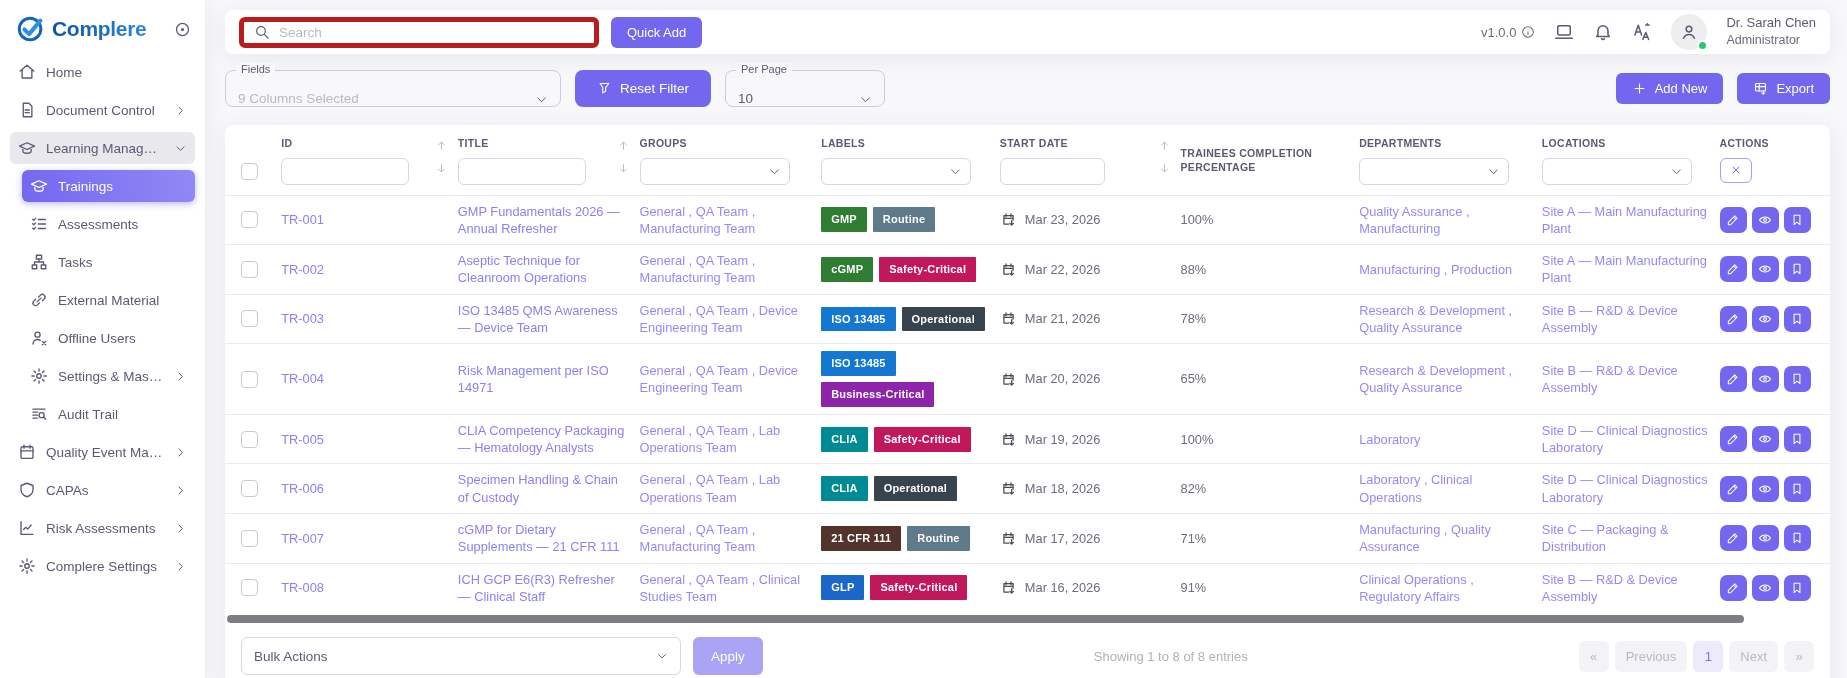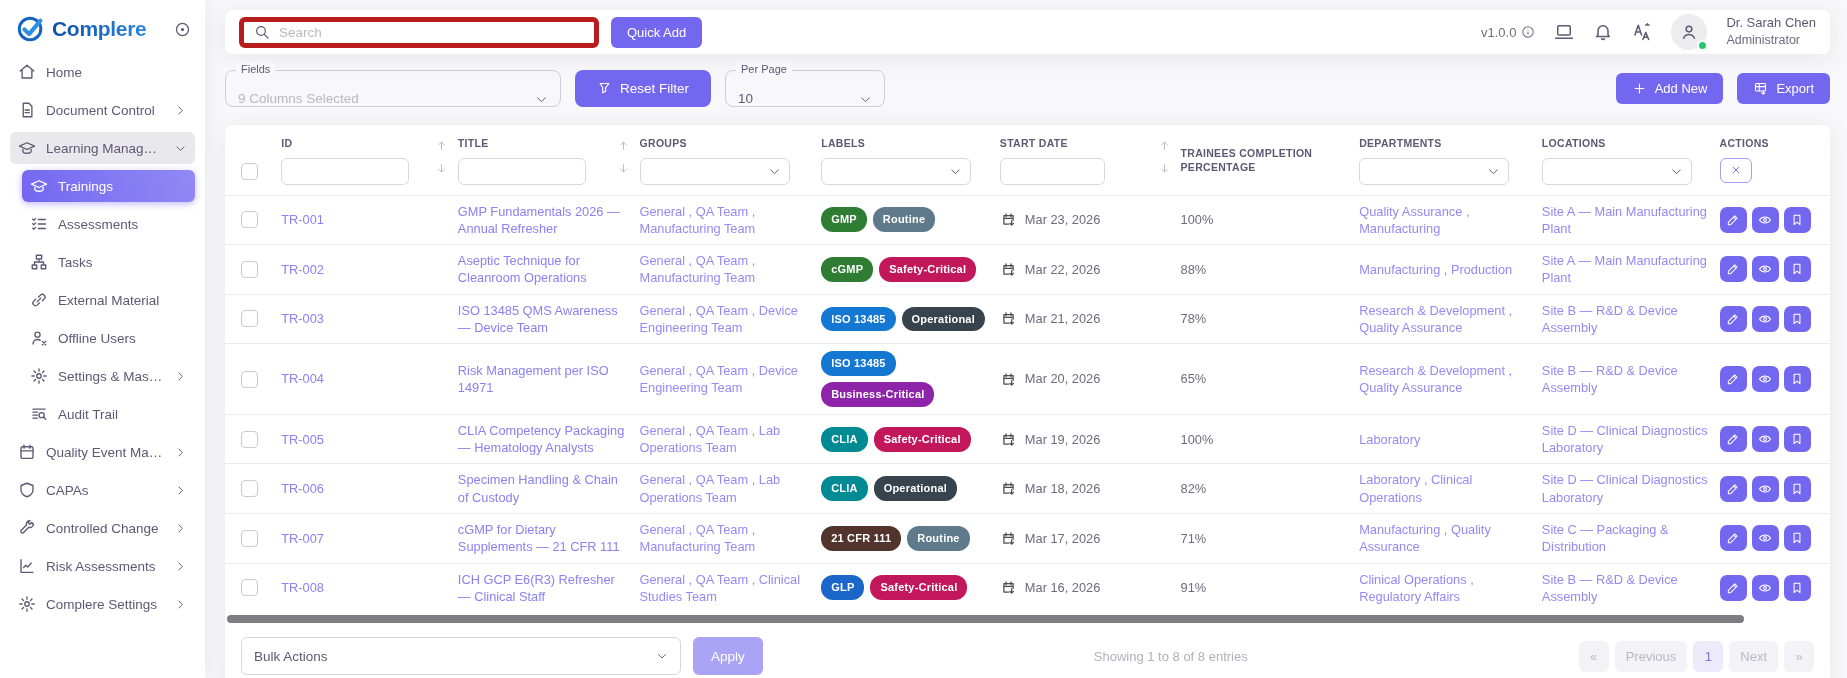--- a/index.html
+++ b/index.html
@@ -114,21 +114,21 @@
   }
   .chkbox {
     appearance:none; -webkit-appearance:none; width:17px; height:17px; border:1.6px solid #ccc9d4;
     border-radius:4px; background:#fff; cursor:pointer; display:block; margin-top:26px;
   }
   tbody .chkbox { margin-top:0; }
   tbody td { border-top:1px solid #ebe9f1; padding:7px 10px 7px 0; vertical-align:middle; line-height:1.35; font-size:12.8px; }
   .link { color:#8a81f3; cursor:pointer; }
   .soft-link { color:#938af5; }
   .badges { display:flex; flex-wrap:wrap; gap:6px; align-items:center; }
-  .badge { display:inline-block; padding:5px 10px; border-radius:12px; color:#fff; font-size:11px;
+  .badge { display:inline-block; padding:5px 10px; border-radius:1px; color:#fff; font-size:11px;
     font-weight:700; white-space:nowrap; letter-spacing:.2px; }
   .datecell { display:flex; align-items:center; gap:8px; color:#6e6b7b; }
   .datecell svg { width:17px; height:17px; color:#4b4b57; flex:none; }
   .pct { color:#6e6b7b; }
   .actions { display:flex; gap:5px; }
   .act-btn { width:27px; height:26px; border:none; border-radius:7px; background:#7367f0; color:#fff;
     display:flex; align-items:center; justify-content:center; cursor:pointer; }
   .act-btn svg { width:14px; height:14px; }
 
   .hscroll { margin:3px 14px 2px 2px; height:8px; }
@@ -279,33 +279,20 @@
           </svg>
         </span>
       </div>
       <div class="nav-item">
         <span class="nav-ic">
           <svg class="stroke-ic" viewBox="0 0 24 24">
             <path d="M12 3l8 3v5.2c0 4.8-3.4 8.2-8 9.8-4.6-1.6-8-5-8-9.8V6z"></path>
           </svg>
         </span>
         <span class="nav-label">CAPAs</span>
-        <span class="nav-chev">
-          <svg class="stroke-ic" viewBox="0 0 24 24">
-            <path d="M9 5.5l6.5 6.5L9 18.5"></path>
-          </svg>
-        </span>
-      </div>
-      <div class="nav-item">
-        <span class="nav-ic">
-          <svg class="stroke-ic" viewBox="0 0 24 24">
-            <path d="M20.7 6.5a4.8 4.8 0 0 1-6.3 4.6l-7 7a2.1 2.1 0 0 1-3-3l7-7A4.8 4.8 0 0 1 15.9 2l-2.5 2.6 2.4 2.4L18.3 4.4c.6.7 1 1.7 1 2.1z"></path>
-          </svg>
-        </span>
-        <span class="nav-label">Controlled Change</span>
         <span class="nav-chev">
           <svg class="stroke-ic" viewBox="0 0 24 24">
             <path d="M9 5.5l6.5 6.5L9 18.5"></path>
           </svg>
         </span>
       </div>
       <div class="nav-item">
         <span class="nav-ic">
           <svg class="stroke-ic" viewBox="0 0 24 24">
             <path d="M4 3.5v17h16M7.5 14l3-3 2.5 2.5 4.5-5.5"></path>

